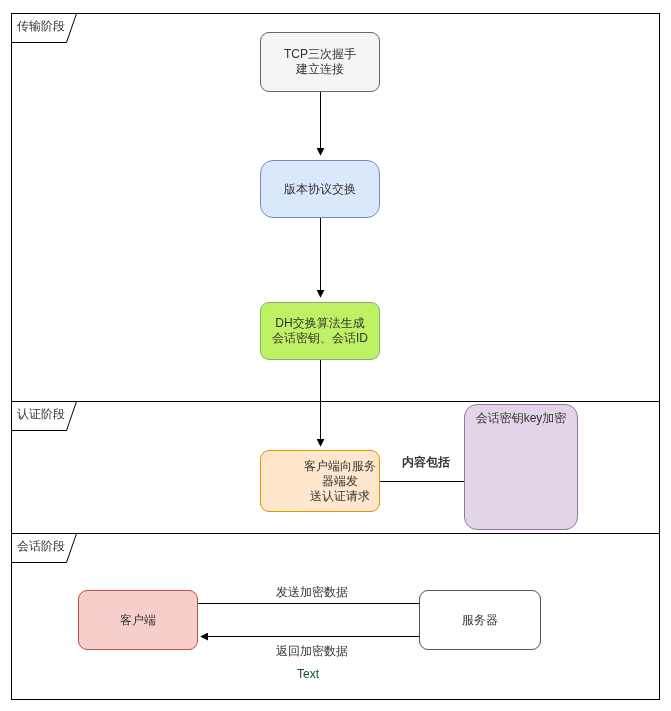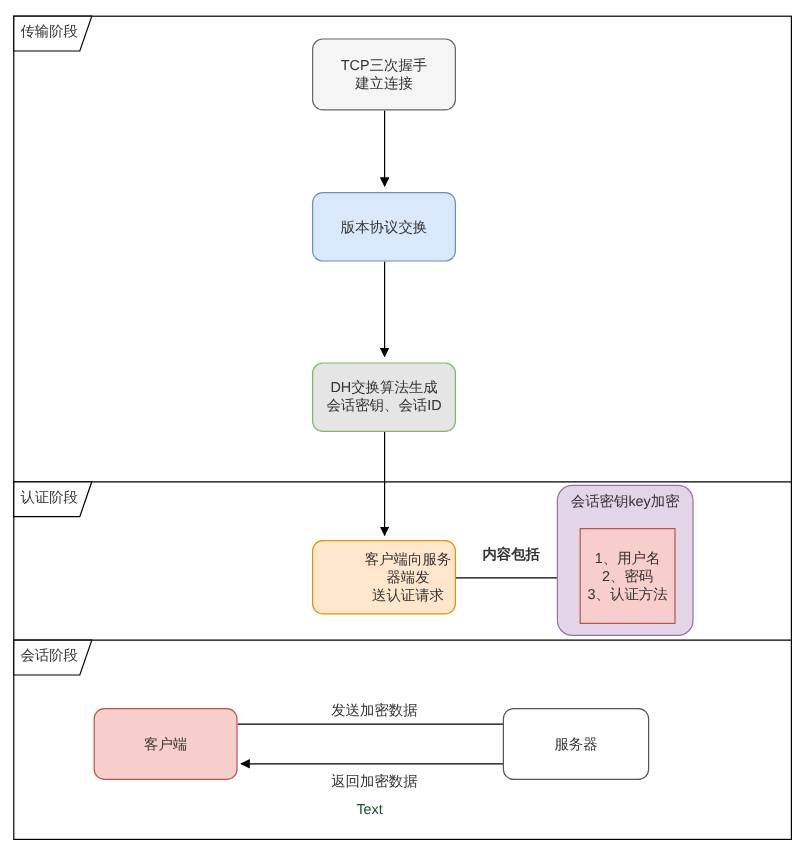--- a/index.html
+++ b/index.html
@@ -56,34 +56,31 @@
     <line x1="443" y1="636.5" x2="201" y2="636.5" stroke="#000" marker-end="url(#arrow)"></line>
   </svg>
 
   <div class="lane-label" style="left:15px;top:20px;">传输阶段</div>
   <div class="lane-label" style="left:15px;top:408px;">认证阶段</div>
   <div class="lane-label" style="left:15px;top:540px;">会话阶段</div>
 
   <div class="node rounded" style="left: 260px; top: 32px; width: 120px; height: 60px; background-color: rgb(245, 245, 245); border-color: rgb(102, 102, 102);">TCP三次握手
 建立连接</div>
 
-  <div class="node rounded" style="left: 260px; top: 160px; width: 120px; height: 58px; background-color: rgb(218, 232, 252); border-color: rgb(108, 142, 191);">版本协议交换</div>
+  <div class="node rounded" style="left: 260px; top: 160px; width: 120px; height: 58px; background-color: rgb(218, 232, 252); border-color: rgb(108, 142, 191); border-radius: 13px;">版本协议交换</div>
 
-  <div class="node rounded" style="left: 260px; top: 302px; width: 120px; height: 58px; background-color: #e5e5e5; border-color: rgb(130, 179, 102);">DH交换算法生成
+  <div class="node rounded" style="left: 260px; top: 302px; width: 120px; height: 58px; background-color: #bef264; border-color: rgb(130, 179, 102);">DH交换算法生成
 会话密钥、会话ID</div>
 
   <div class="node rounded" style="left: 260px; top: 450px; width: 120px; height: 62px; background-color: rgb(255, 230, 204); border-color: rgb(215, 155, 0); padding-left: 40px;">客户端向服务器端发
 送认证请求</div>
 
   <div class="node big-rounded" style="left: 464px; top: 404px; width: 114px; height: 126px; background-color: rgb(225, 213, 231); border-color: rgb(150, 115, 166);">
     <div class="container-title">会话密钥key加密</div>
   </div>
-  <div class="node" style="left: 483px; top: 440px; width: 80px; height: 80px; z-index: 3; background-color: rgb(248, 206, 204); border-color: rgb(184, 84, 80);">1、用户名
-2、密码
-3、认证方法</div>
 
   <div class="node rounded" style="left: 78px; top: 590px; width: 120px; height: 60px; background-color: rgb(248, 206, 204); border-color: rgb(184, 84, 80);">客户端</div>
 
   <div class="node rounded" style="left: 419px; top: 590px; width: 122px; height: 60px; background-color: rgb(255, 255, 255); border-color: rgb(85, 85, 85);">服务器</div>
 
   <div class="edge-label" style="left:398px;top:455px;width:52px;font-weight:bold;">内容包括</div>
   <div class="edge-label" style="left:272px;top:585px;width:76px;">发送加密数据</div>
   <div class="edge-label" style="left:272px;top:644px;width:76px;">返回加密数据</div>
 
   <div class="floating" style="left:297px;top:667px;">Text</div>

